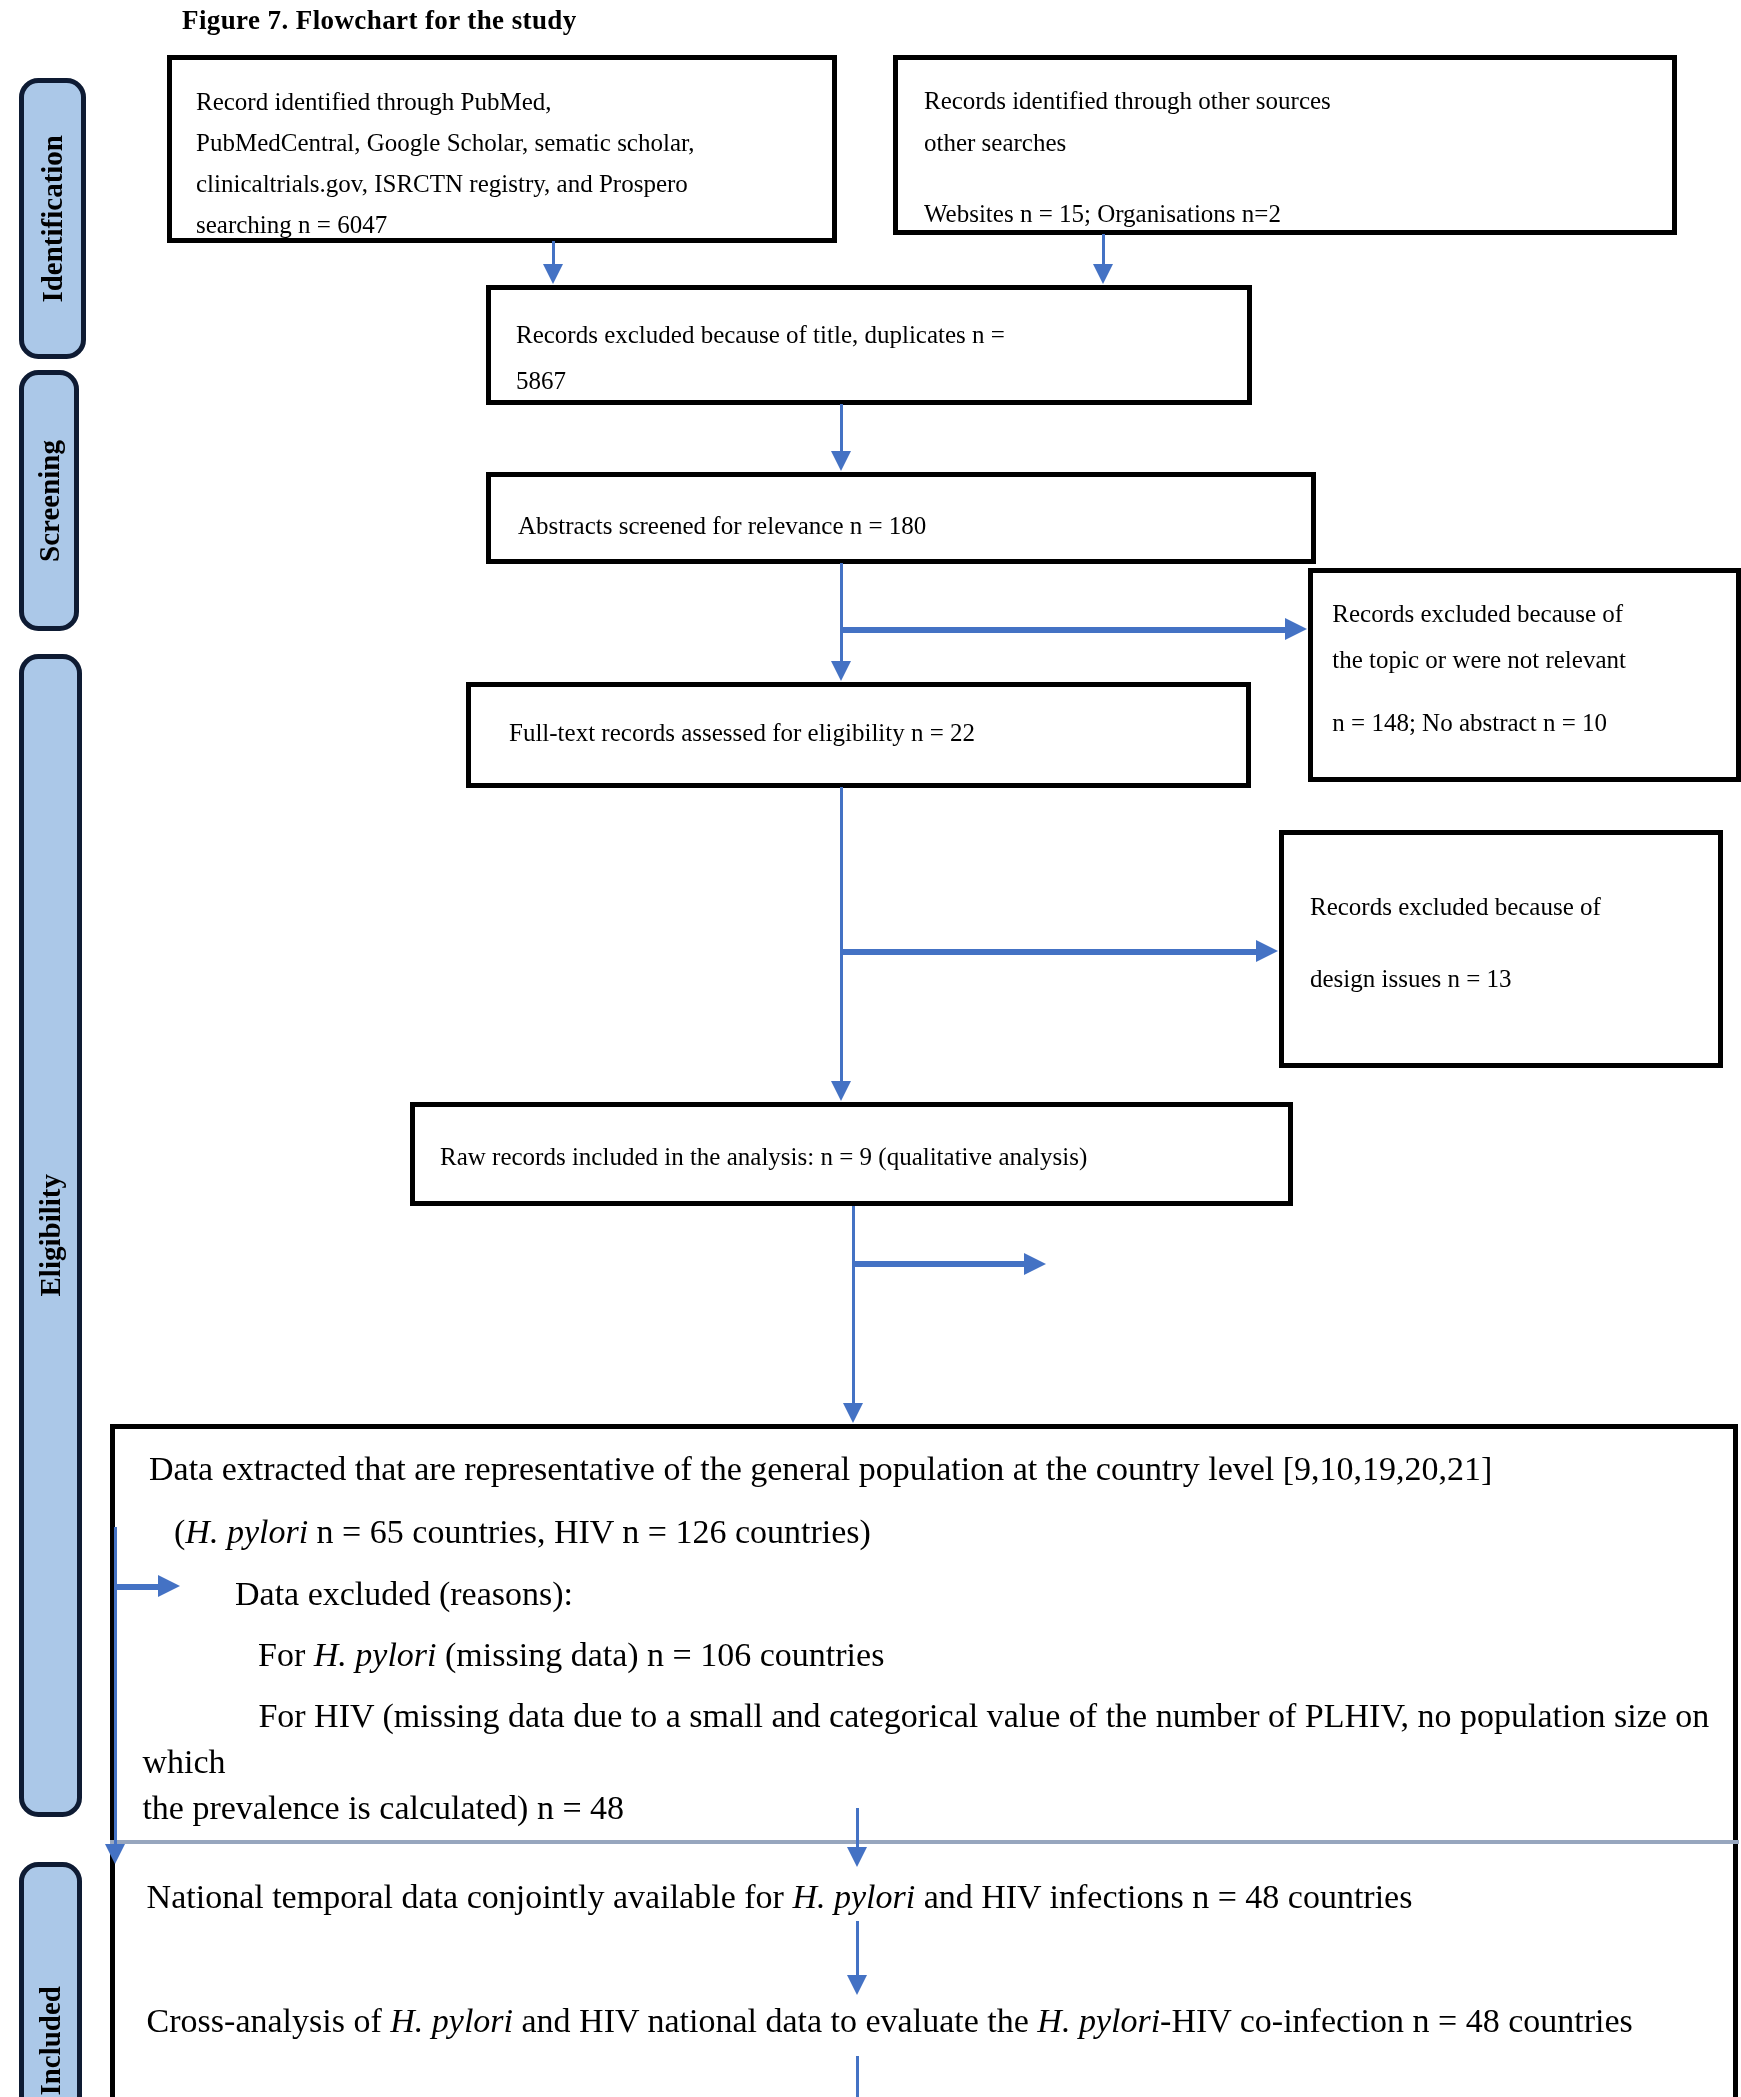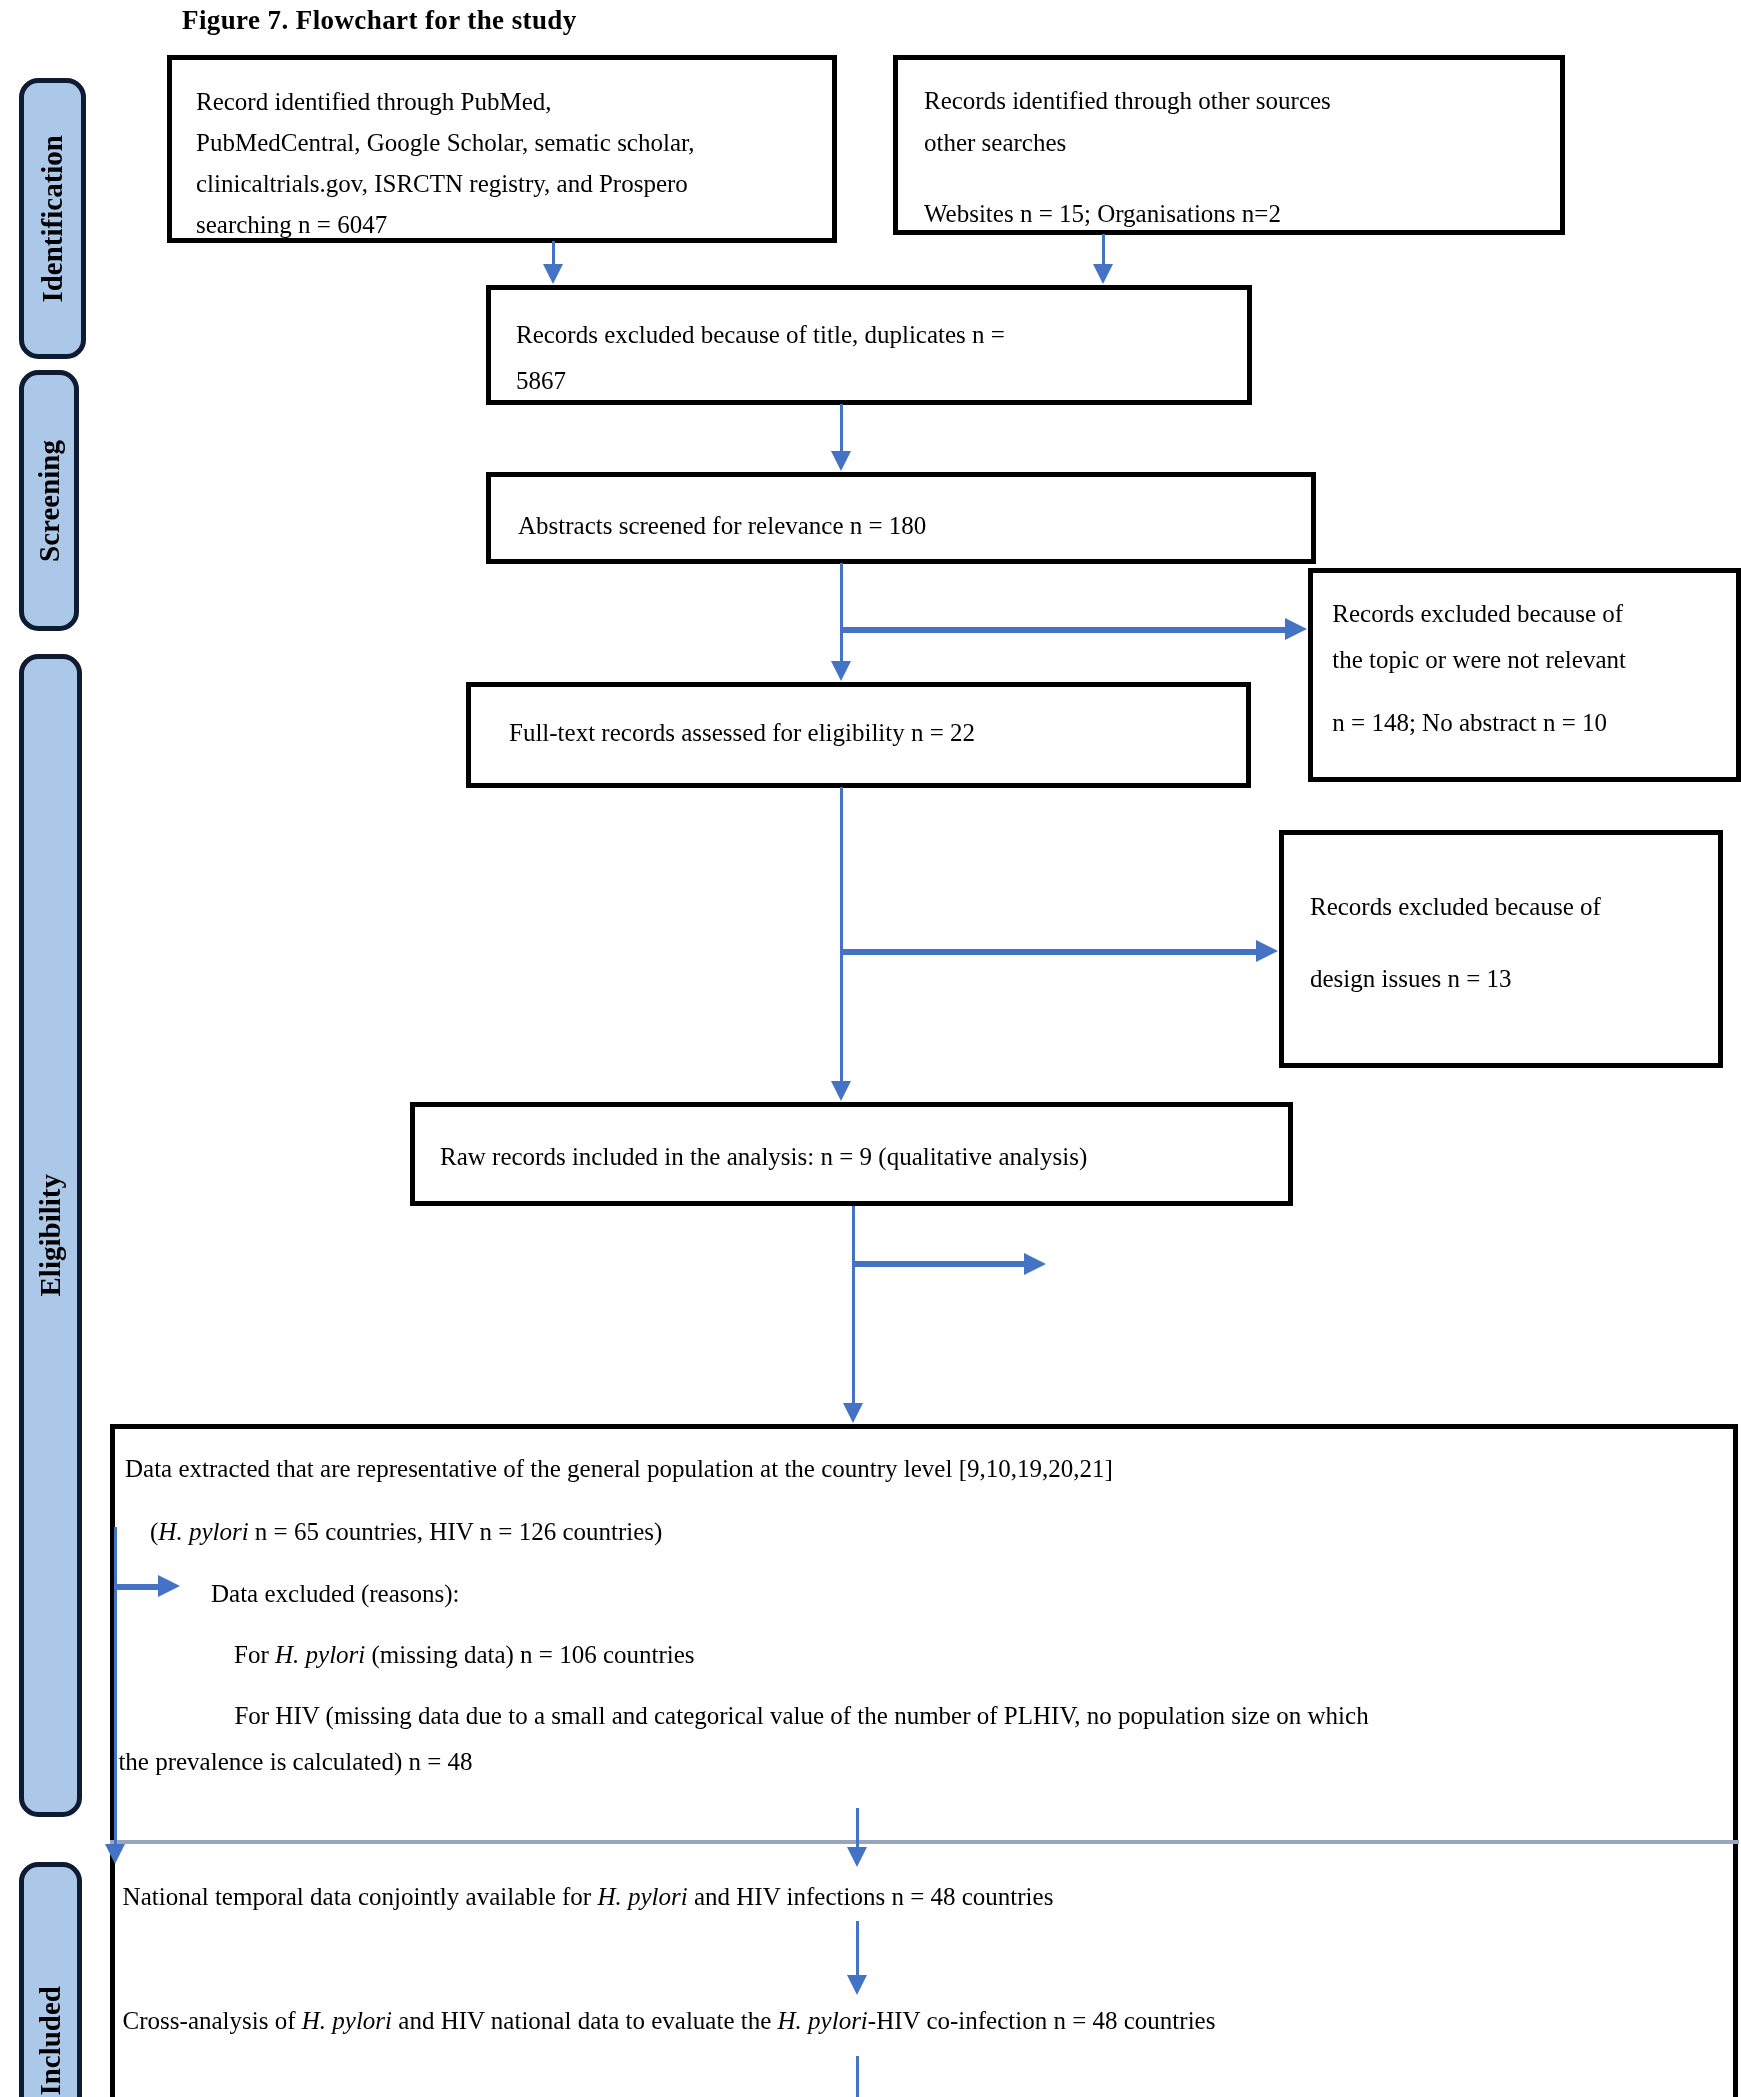--- a/index.html
+++ b/index.html
@@ -11,21 +11,21 @@
 
   .stage { position:absolute; background:var(--sidebar-fill); border:5.9px solid var(--sidebar-border);
            border-radius:19.3px; display:flex; align-items:center; justify-content:center; }
   .stage span { writing-mode:vertical-rl; transform:rotate(180deg); font-weight:bold; font-size:29px; white-space:nowrap; }
 
   .fbox { position:absolute; background:#fff; border:5.5px solid var(--box-border); font-size:25px; }
   .fbox p { margin:0; white-space:pre-line; }
 
   .bigbox { position:absolute; background:#fff; border:5.5px solid var(--box-border); border-bottom-width:10px; }
   .divider { position:absolute; height:3.8px; background:var(--divider); }
-  .bline { position:absolute; font-size:25px; line-height:46px; white-space:pre-line; }
+  .bline { position:absolute; font-size:34px; line-height:46px; white-space:pre-line;margin-left:24px; }
   .indent { text-indent:116px; }
 
   .v  { position:absolute; width:2.9px;  background:var(--arrow); }
   .hl { position:absolute; height:5.5px; background:var(--arrow); }
   .td { position:absolute; width:0; height:0; border-left:10.5px solid transparent; border-right:10.5px solid transparent; border-top:20px solid var(--arrow); }
   .tr { position:absolute; width:0; height:0; border-top:11.3px solid transparent; border-bottom:11.3px solid transparent; border-left:22px solid var(--arrow); }
 
   em { font-style:italic; }
 </style>
 </head>
@@ -48,21 +48,21 @@
     <span>Included</span>
   </div>
 
   <div class="fbox" style="left:167px; top:55px; width:670px; height:188px; padding:21px 17px 0 24px; line-height:41px;">
     <p>Record identified through PubMed,
 PubMedCentral, Google Scholar, sematic scholar,
 clinicaltrials.gov, ISRCTN registry, and Prospero
 searching n = 6047</p>
   </div>
 
-  <div class="fbox" style="left:893px; top:55px; width:672px; height:180px; padding:20px 17px 0 26px; line-height:42px;">
+  <div class="fbox" style="left:893px; top:55px; width:784px; height:180px; padding:20px 17px 0 26px; line-height:42px;">
     <p>Records identified through other sources
 other searches</p>
     <p style="margin-top:29px;">Websites n = 15; Organisations n=2</p>
   </div>
 
   <div class="fbox" style="left:486px; top:285px; width:766px; height:120px; padding:22px 17px 0 25px; line-height:46px;">
     <p>Records excluded because of title, duplicates n =
 5867</p>
   </div>
 

